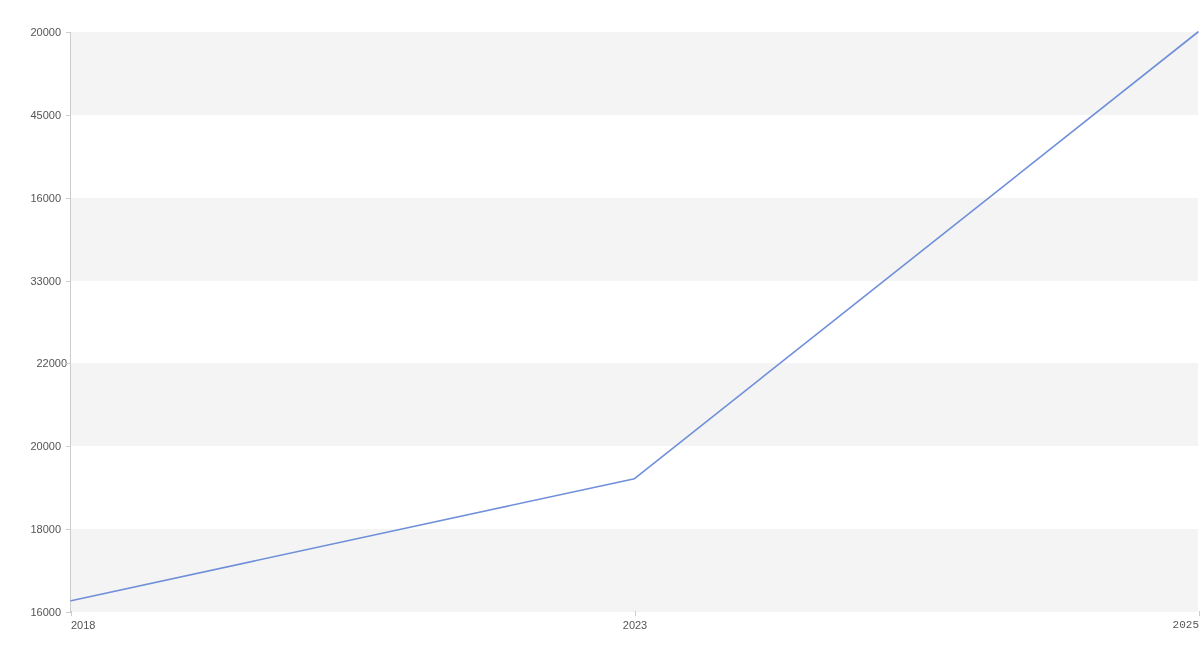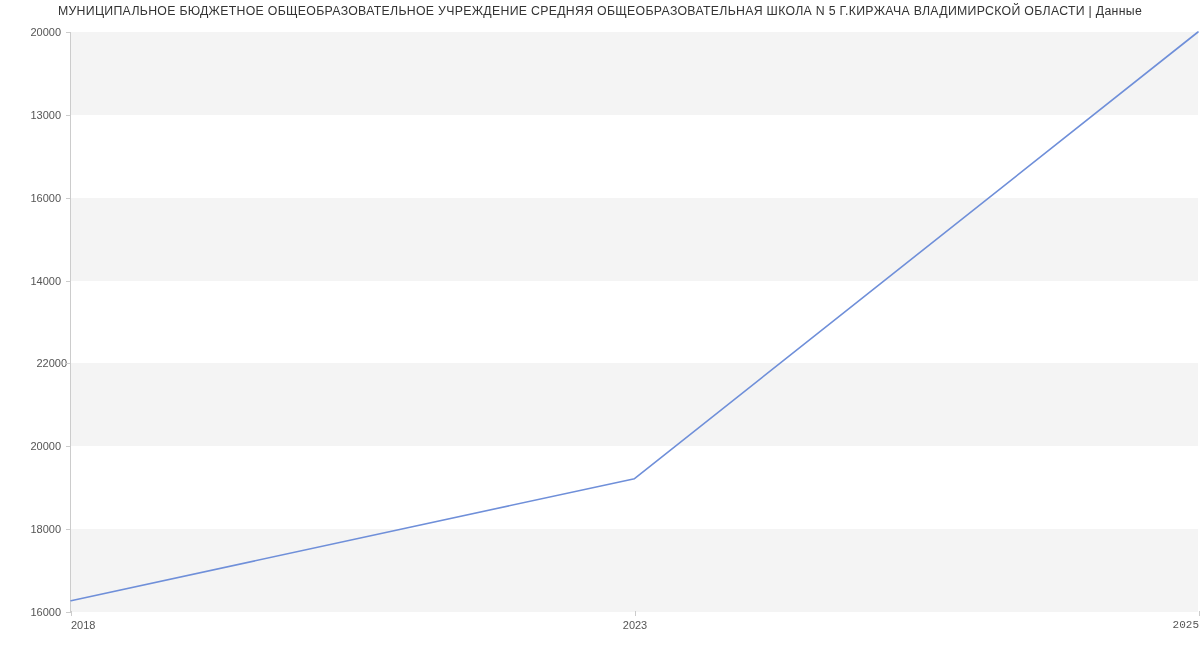--- a/index.html
+++ b/index.html
@@ -87,42 +87,41 @@
     stroke: #6f8fd9;
     stroke-width: 1.6;
     stroke-linejoin: round;
     stroke-linecap: round;
   }
 </style>
 </head>
 <body>
 
 <div class="chart-wrap">
-  <div class="title">МУНИЦИПАЛЬНОЕ БЮДЖЕТНОЕ ОБЩЕОБРАЗОВАТЕЛЬНОЕ УЧРЕЖДЕНИЕ СРЕДНЯЯ ОБЩЕОБРАЗОВАТЕЛЬНАЯ ШКОЛА N 5 Г.КИРЖАЧА ВЛАДИМИРСКОЙ ОБЛАСТИ | Данные</div>
   <div class="plot" id="plot">
       <div class="band" style="top: 0px; height: 82.8571px;"></div>
       <div class="band" style="top: 165.714px; height: 82.8571px;"></div>
       <div class="band" style="top: 331.429px; height: 82.8571px;"></div>
       <div class="band" style="top: 497.143px; height: 82.8571px;"></div>
     <svg class="line" viewBox="0 0 1128 580" preserveAspectRatio="none">
       <polyline id="series" class="series" points="0,569.6428571428571 564,447.42857142857144 1128,0"></polyline>
     </svg>
   <div class="ytick" style="top: 580px;">16000</div>
       <div class="ytickmark" style="top: 580px;"></div>
       <div class="ytick" style="top: 497.143px;">18000</div>
       <div class="ytickmark" style="top: 497.143px;"></div>
       <div class="ytick" style="top: 414.286px;">20000</div>
       <div class="ytickmark" style="top: 414.286px;"></div>
       <div class="ytick" style="top: 331.429px; margin-left: 6px;">22000</div>
       <div class="ytickmark" style="top: 331.429px;"></div>
-      <div class="ytick" style="top: 248.571px;">14000</div>
+      <div class="ytick" style="top: 248.571px;">33000</div>
       <div class="ytickmark" style="top: 248.571px;"></div>
       <div class="ytick" style="top: 165.714px;">16000</div>
       <div class="ytickmark" style="top: 165.714px;"></div>
-      <div class="ytick" style="top: 82.8571px;">13000</div>
+      <div class="ytick" style="top: 82.8571px;">45000</div>
       <div class="ytickmark" style="top: 82.8571px;"></div>
       <div class="ytick" style="top: 0px;">20000</div>
       <div class="ytickmark" style="top: 0px;"></div>
       <div class="xtick first" style="left: 0px;">2018</div>
       <div class="xtickmark" style="left: 0px;"></div>
       <div class="xtick" style="left: 564px;">2023</div>
       <div class="xtickmark" style="left: 564px;"></div>
       <div class="xtick last" style="left: 1128px;">2025</div>
       <div class="xtickmark" style="left: 1128px;"></div>
     </div>

